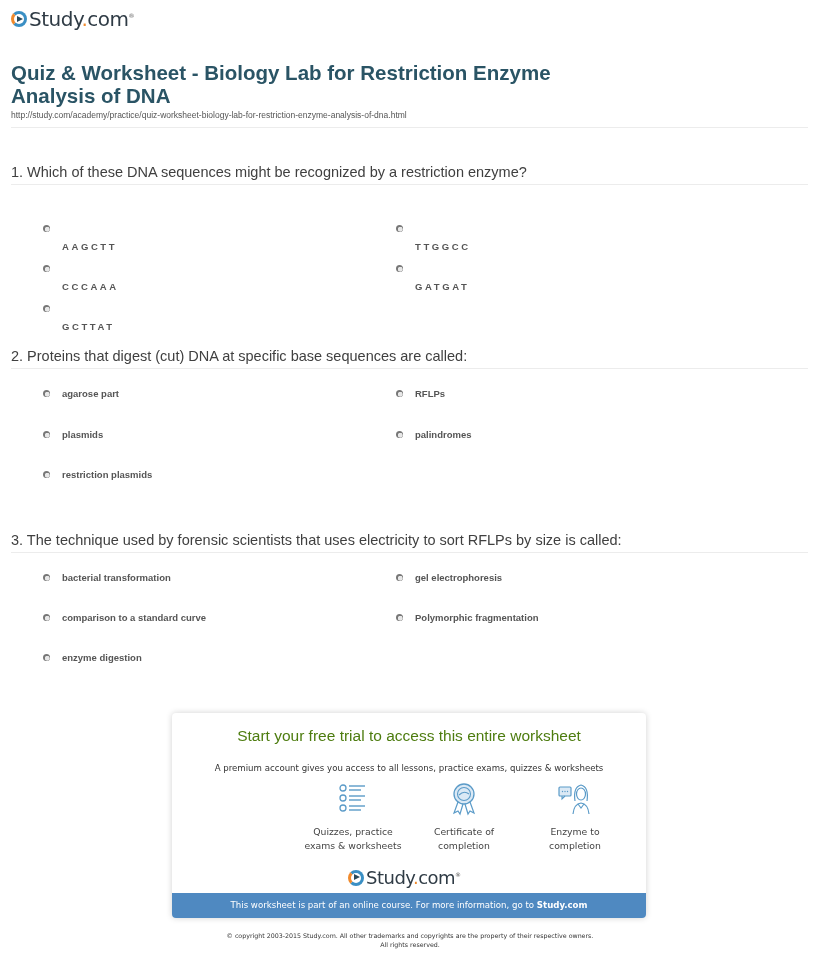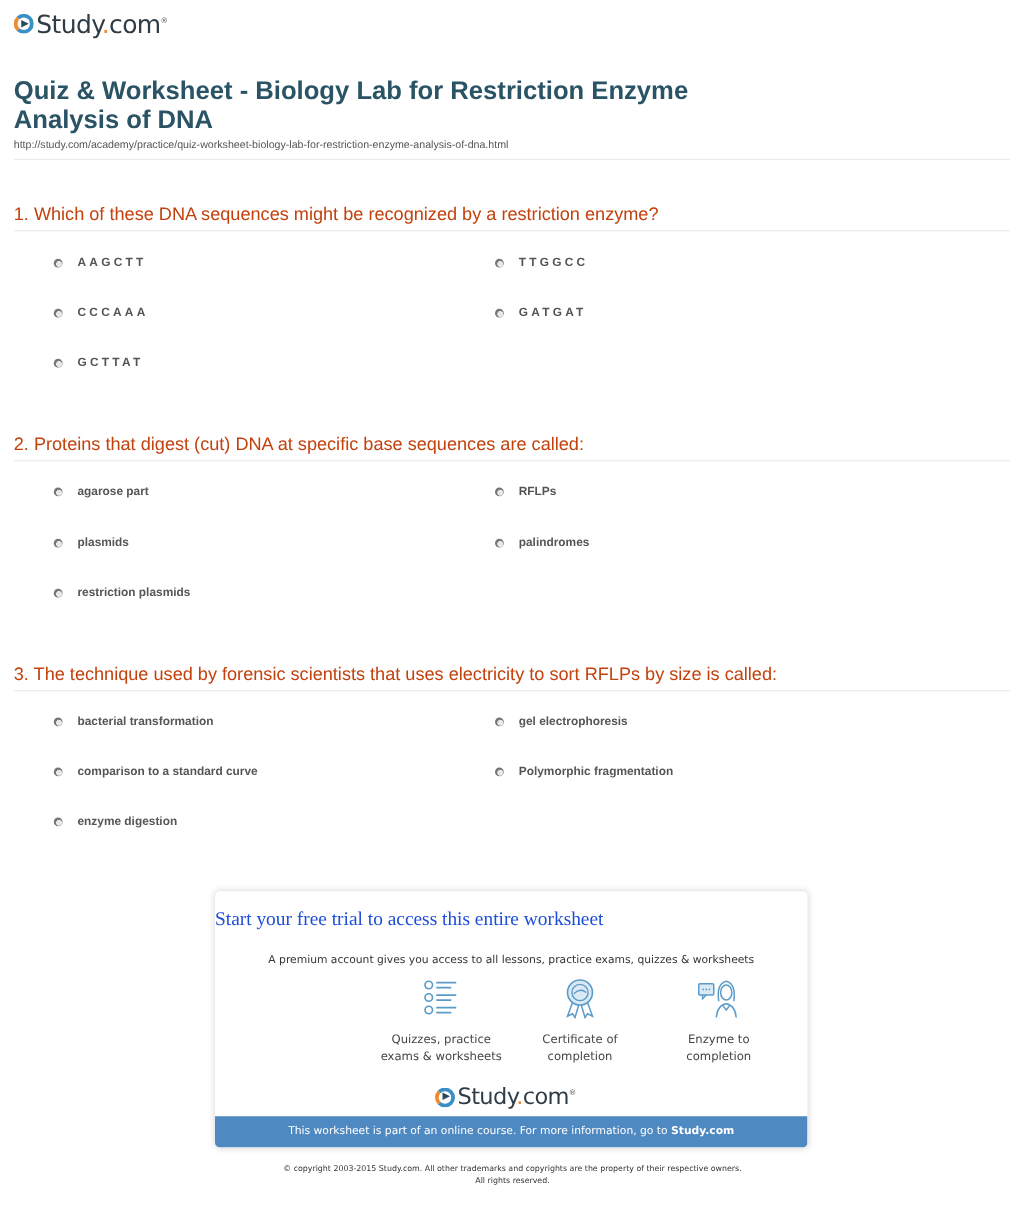--- a/index.html
+++ b/index.html
@@ -12,28 +12,28 @@
   .logo .dot { color: #f08a2c; }
   .logo .tm { font-size: 6px; vertical-align: super; color: #555; }
 
   #top-logo { left: 11px; top: 7px; }
   #top-logo .word { font-size: 20px; }
 
   .title { position: absolute; left: 11px; top: 61px; margin: 0; font-size: 20.5px; line-height: 23px; font-weight: bold; color: #2a5465; width: 600px; }
   .url { position: absolute; left: 11px; top: 110px; font-size: 8.5px; color: #555; }
   .divider { position: absolute; left: 11px; width: 797px; height: 1px; background: #ececec; }
 
-  .question { position: absolute; left: 11px; font-size: 14.5px; color: #c2410c; }
+  .question { position: absolute; left: 11px; font-size: 14.5px; color: #404040; }
   .option { position: absolute; display: flex; align-items: center; }
   .radio { width: 7px; height: 7px; border-radius: 50%; background: radial-gradient(circle at 60% 60%, #e8e8e8 0 35%, #777 45% 100%); margin-right: 12px; }
   .option .label { font-size: 9.5px; font-weight: bold; color: #555; }
-  .option .label.seq { letter-spacing: 2.6px; }
+  .option .label.seq { letter-spacing: 2.6px; margin-top: 36px; }
 
   .card { position: absolute; left: 172px; top: 713px; width: 474px; height: 205px; background: #fff; border-radius: 4px; box-shadow: 0 0 6px rgba(0,0,0,0.18); overflow: hidden; }
-  .card .headline { position: absolute; left: 0; width: 100%; top: 14px; text-align: left; font-family: Liberation Serif, serif; font-size: 15.5px; color: #1d4ed8; }
+  .card .headline { position: absolute; left: 0; width: 100%; top: 14px; text-align: center; font-family: Liberation Sans, sans-serif; font-size: 15.5px; color: #4d7c0f; }
   .card .sub { position: absolute; left: 0; width: 100%; top: 50px; text-align: center; font-family: "DejaVu Sans", sans-serif; font-size: 8.6px; color: #333; }
   .feature { position: absolute; top: 68px; width: 110px; text-align: center; }
   .feature svg { display: block; margin: 0 auto; }
   .feature .ftext { font-family: "DejaVu Sans", sans-serif; font-size: 9.3px; color: #444; line-height: 14px; margin-top: 8px; }
   #card-logo { left: 176px; top: 154px; }
   #card-logo .word { font-size: 18px; }
   .banner { position: absolute; left: 0; bottom: 0; width: 100%; height: 25px; background: #4f89c1; color: #fff; text-align: center; font-family: "DejaVu Sans", sans-serif; font-size: 8.6px; line-height: 25px; }
   .banner b { font-weight: bold; }
 
   .copyright { position: absolute; left: 180px; width: 460px; top: 931px; text-align: center; font-family: "DejaVu Sans", sans-serif; font-size: 6.3px; color: #333; line-height: 9px; }

